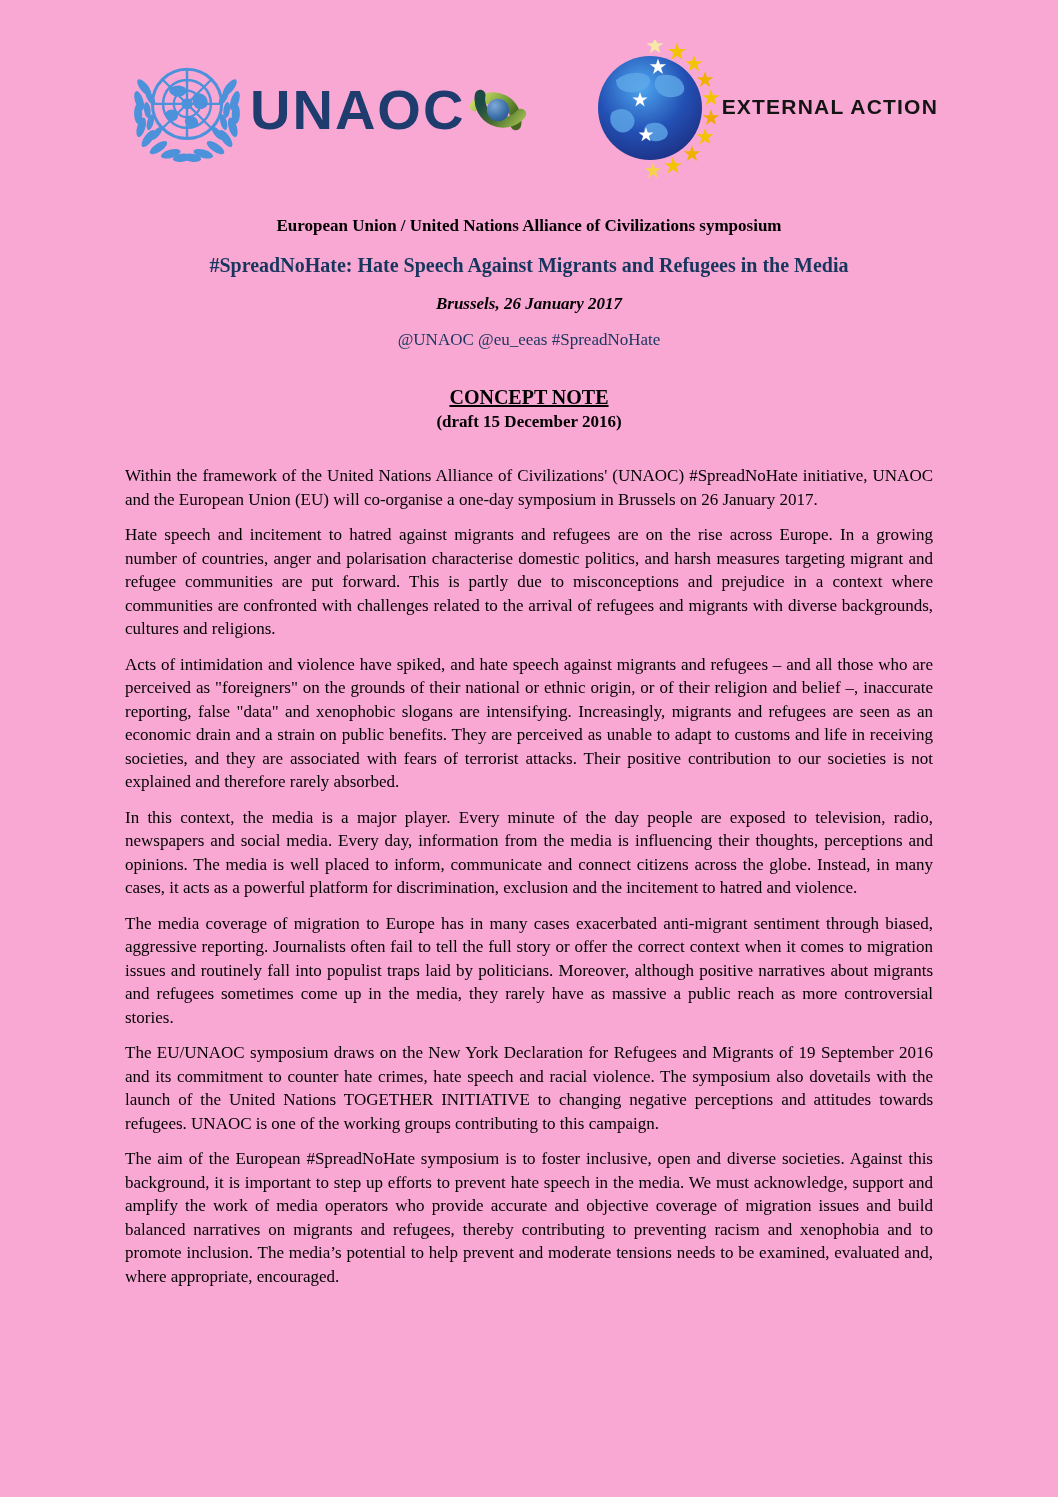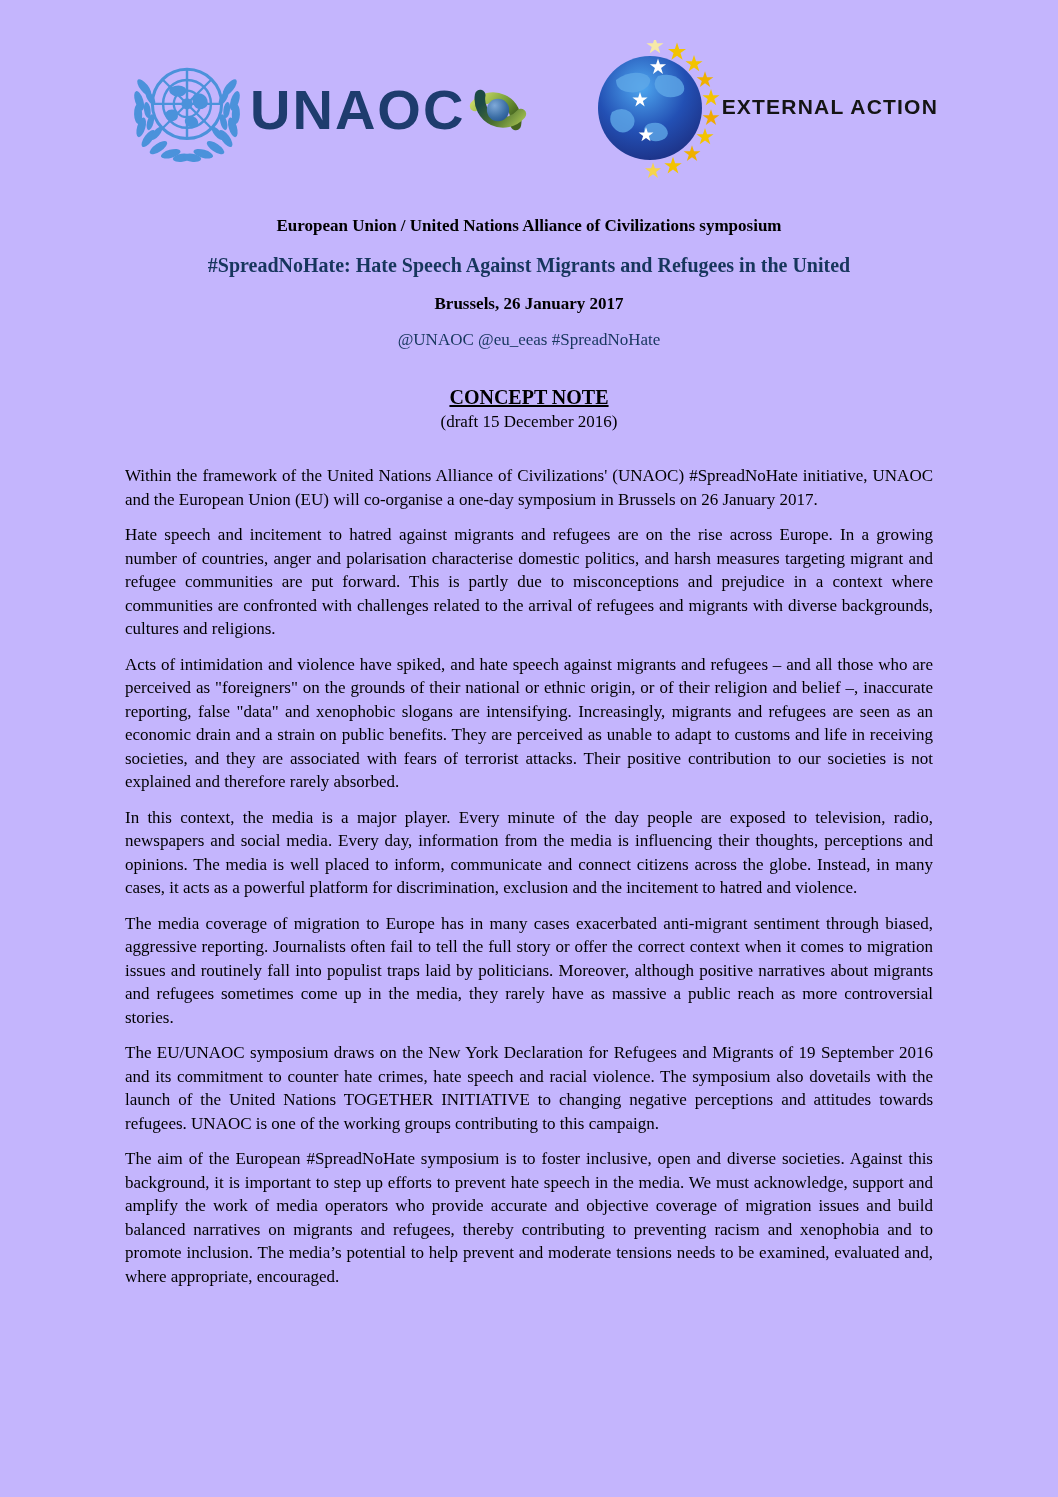--- a/index.html
+++ b/index.html
@@ -1,21 +1,21 @@
 <!DOCTYPE html>
 <html><head>
 <meta charset="utf-8">
 <style>
   html, body { margin: 0; padding: 0; background: #ffffff; }
   .page {
     position: relative;
     width: 1058px;
     height: 1497px;
     margin: 0 auto;
-    background: #c4b5fd;
+    background: #f9a8d4;
     overflow: hidden;
     font-family: "Liberation Serif", "DejaVu Serif", serif;
     color: #000000;
   }
 
   
   .logos {
     display: flex;
     justify-content: space-between;
     align-items: center;
@@ -66,24 +66,24 @@
     color: #141414;
     letter-spacing: 1.2px;
     text-align: left;
     line-height: 1.3;
   }
 
   
   .headings { text-align: center; margin: 48px 125px 0 125px; }
   .h-symposium  { font-size: 17px; font-weight: 700; color: #000000; margin: 12px 0 18px 0; }
   .h-title      { font-size: 20px; font-weight: 700; color: #17365d; margin: 0 0 17px 0; }
-  .h-date       { font-size: 17px; font-weight: 700; color: #000000; margin: 0 0 16px 0; }
+  .h-date       { font-size: 17px; font-weight: 700; color: #000000; margin: 0 0 16px 0; font-style: italic; }
   .h-handles    { font-size: 17px; font-weight: 400; color: #17365d; margin: 12px; }
   .h-concept    { font-size: 20px; font-weight: 700; text-decoration: underline; margin: 36px 0 3px 0; }
-  .h-draft      { font-size: 17px; font-weight: 400; margin: 0; }
+  .h-draft      { font-size: 17px; font-weight: 700; margin: 0; }
 
   
   .body-text { margin: 32px 125px 12px 125px; }
   .body-text p {
     font-size: 17px;
     line-height: 23.5px;
     text-align: justify;
     margin: 0 0 12px 0;
   }
 </style>
@@ -220,21 +220,21 @@
         </g>
       </svg>
       <div class="eu-text">
         <div class="eu-line2">EXTERNAL ACTION</div>
       </div>
     </div>
   </header>
 
   <section class="headings">
     <p class="h-symposium">European Union / United Nations Alliance of Civilizations symposium</p>
-    <p class="h-title">#SpreadNoHate: Hate Speech Against Migrants and Refugees in the United</p>
+    <p class="h-title">#SpreadNoHate: Hate Speech Against Migrants and Refugees in the Media</p>
     <p class="h-date">Brussels, 26 January 2017</p>
     <p class="h-handles">@UNAOC @eu_eeas #SpreadNoHate</p>
     <p class="h-concept">CONCEPT NOTE</p>
     <p class="h-draft">(draft 15 December 2016)</p>
   </section>
 
   <main class="body-text">
     <p>Within the framework of the United Nations Alliance of Civilizations' (UNAOC) #SpreadNoHate initiative, UNAOC and the European Union (EU) will co-organise a one-day symposium in Brussels on 26 January 2017.</p>
     <p>Hate speech and incitement to hatred against migrants and refugees are on the rise across Europe. In a growing number of countries, anger and polarisation characterise domestic politics, and harsh measures targeting migrant and refugee communities are put forward. This is partly due to misconceptions and prejudice in a context where communities are confronted with challenges related to the arrival of refugees and migrants with diverse backgrounds, cultures and religions.</p>
     <p>Acts of intimidation and violence have spiked, and hate speech against migrants and refugees – and all those who are perceived as "foreigners" on the grounds of their national or ethnic origin, or of their religion and belief –, inaccurate reporting, false "data" and xenophobic slogans are intensifying. Increasingly, migrants and refugees are seen as an economic drain and a strain on public benefits. They are perceived as unable to adapt to customs and life in receiving societies, and they are associated with fears of terrorist attacks. Their positive contribution to our societies is not explained and therefore rarely absorbed.</p>

